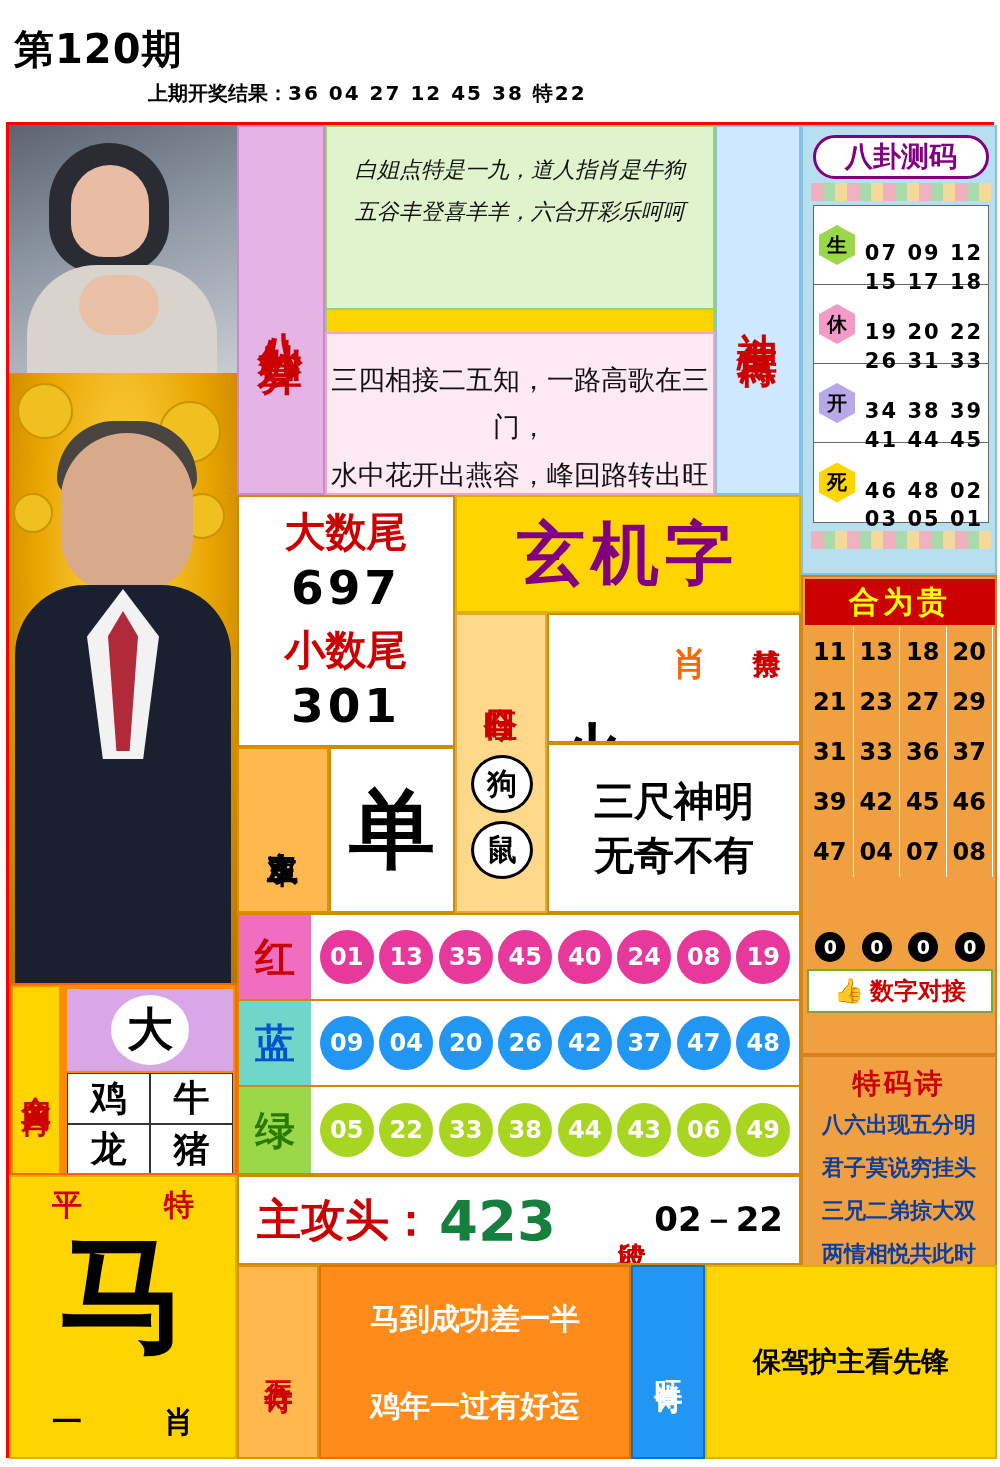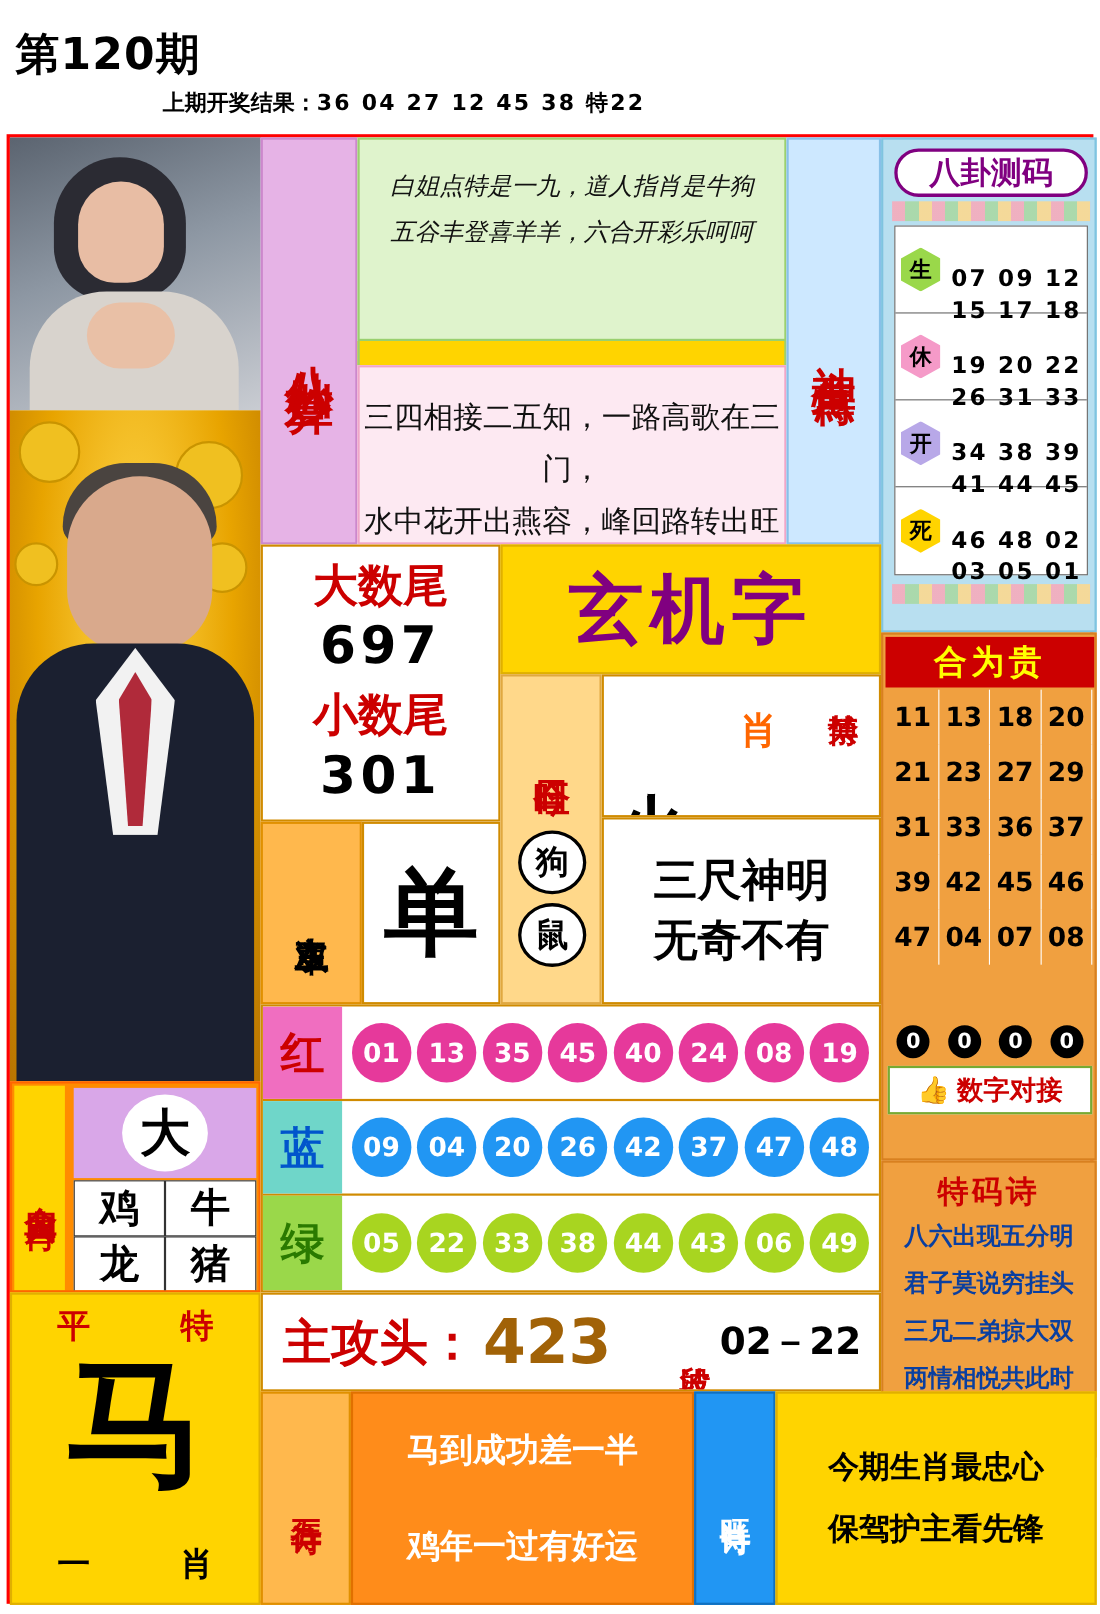--- a/index.html
+++ b/index.html
@@ -260,21 +260,21 @@
   .ball { width:54px; height:54px; border-radius:50%; display:flex; align-items:center; justify-content:center;
           font-size:24px; font-weight:bold; color:#fff; font-family:"DejaVu Sans", sans-serif; }
   .ball.red { background:#e6399b; }
   .ball.blue { background:#2196f3; }
   .ball.green { background:#a8d520; color:#fff; }
 
   
   .zhugong { left:228px; top:1050px; width:564px; height:90px; background:#fff; border:2px solid #d08b00;
              display:flex; align-items:center; }
   .zg-label { font-size:44px; font-weight:bold; color:#cc0000; margin-left:18px; font-family:"DejaVu Sans", sans-serif; }
-  .zg-num { font-size:56px; font-weight:bold; color:#a16207; margin-left:6px; font-family:"DejaVu Sans", sans-serif; }
+  .zg-num { font-size:56px; font-weight:bold; color:#15803d; margin-left:6px; font-family:"DejaVu Sans", sans-serif; }
   .zg-bo { margin-left:auto; display:flex; align-items:center; gap:8px; margin-right:16px; }
   .zg-bo .bd { writing-mode:vertical-rl; font-size:28px; font-weight:bold; color:#cc0000;
                font-family:"DejaVu Sans", sans-serif; line-height:1.05; }
   .zg-bo .rng { font-size:34px; font-weight:bold; color:#000; font-family:"DejaVu Sans", sans-serif; }
 
   
   .wuxing { left:228px; top:1140px; width:82px; height:194px; background:#ffb84d; border:2px solid #e09000; }
   .wuxing .txt { position:absolute; left:0; top:0; width:100%; height:100%;
     display:flex; align-items:center; justify-content:center; writing-mode:vertical-rl;
     font-size:28px; font-weight:bold; color:#cc0000; font-family:"DejaVu Sans", sans-serif; letter-spacing:2px; }
@@ -552,19 +552,18 @@
       <div class="inner">
         <div class="line">马到成功差一半</div>
         <div class="line">鸡年一过有好运</div>
       </div>
     </div>
     <div class="cell wangxiao">
       <div class="txt">旺肖诗</div>
     </div>
     <div class="cell wxpoem2">
       <div class="inner">
-        <div class="line">今期生肖最忠心</div>
         <div class="line">保驾护主看先锋</div>
       </div>
     </div>
 
   </div>
 </div>
 
 </body></html>

